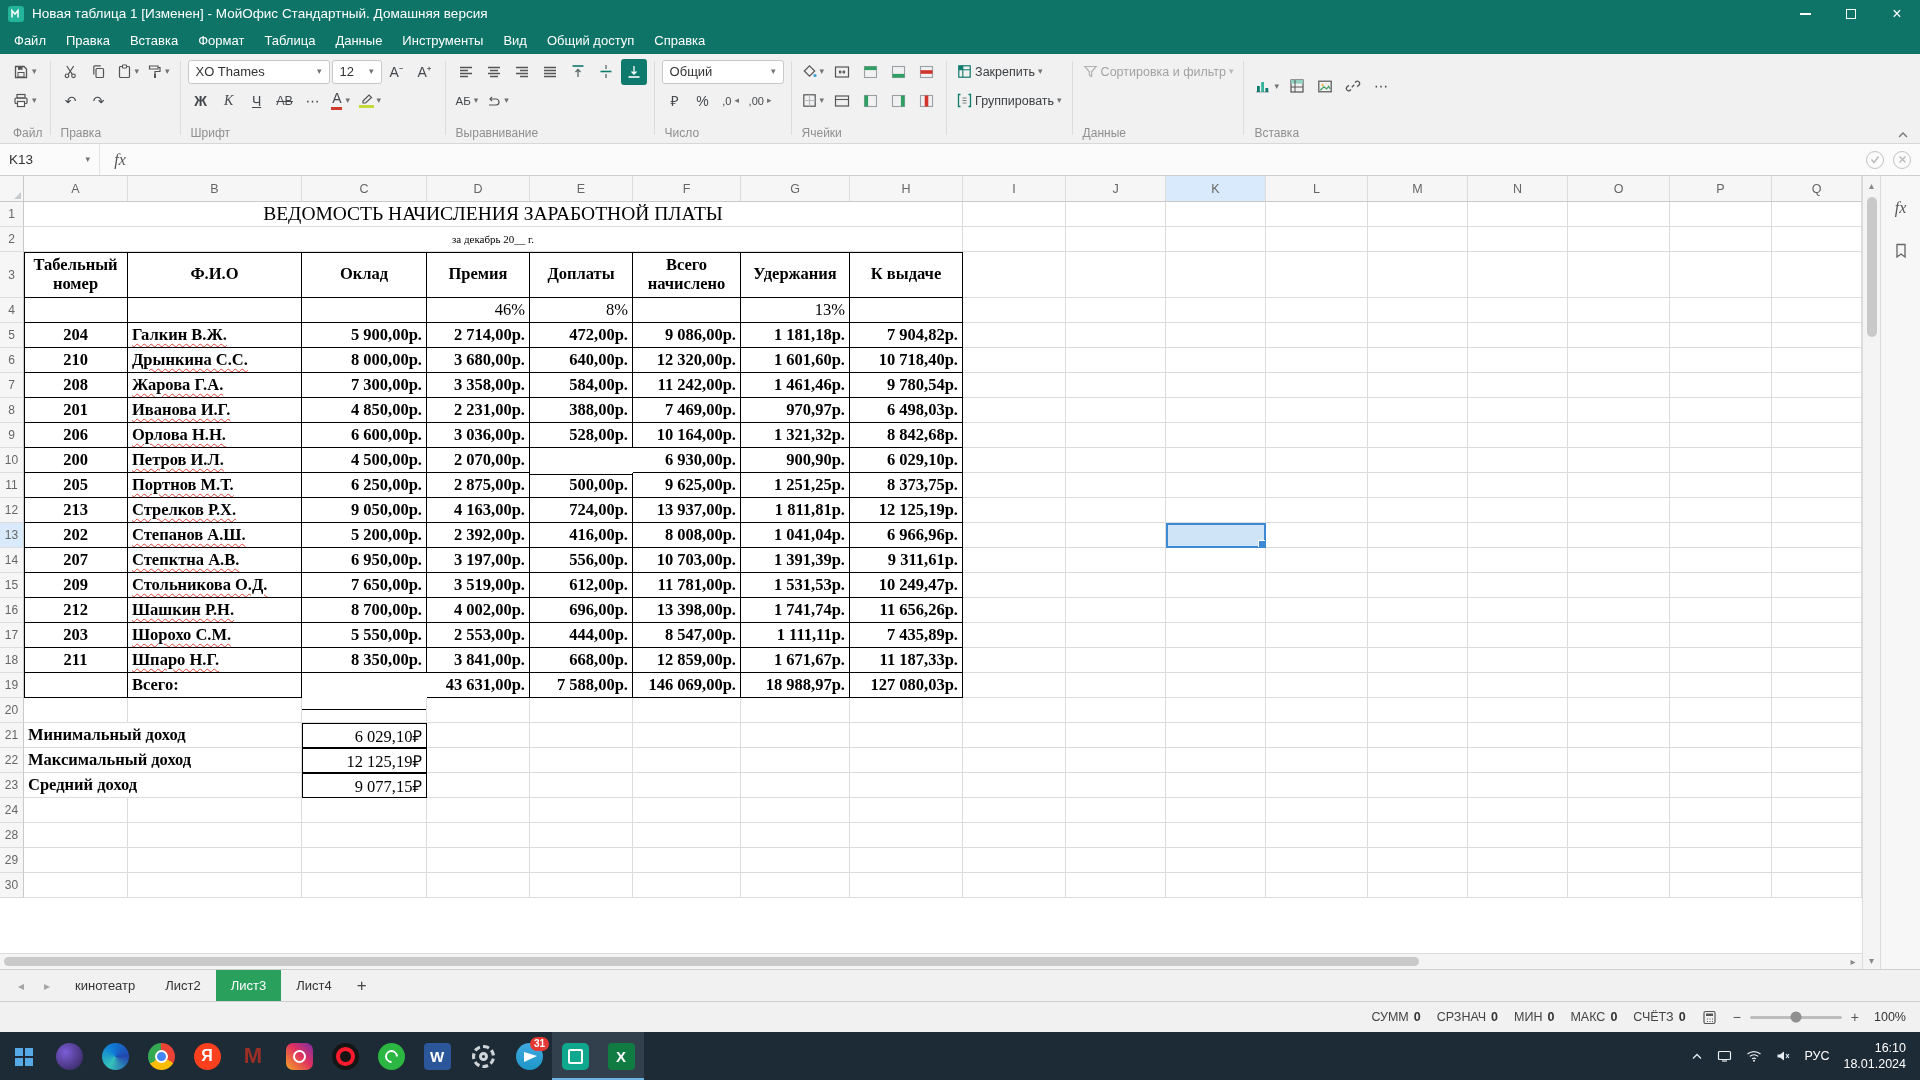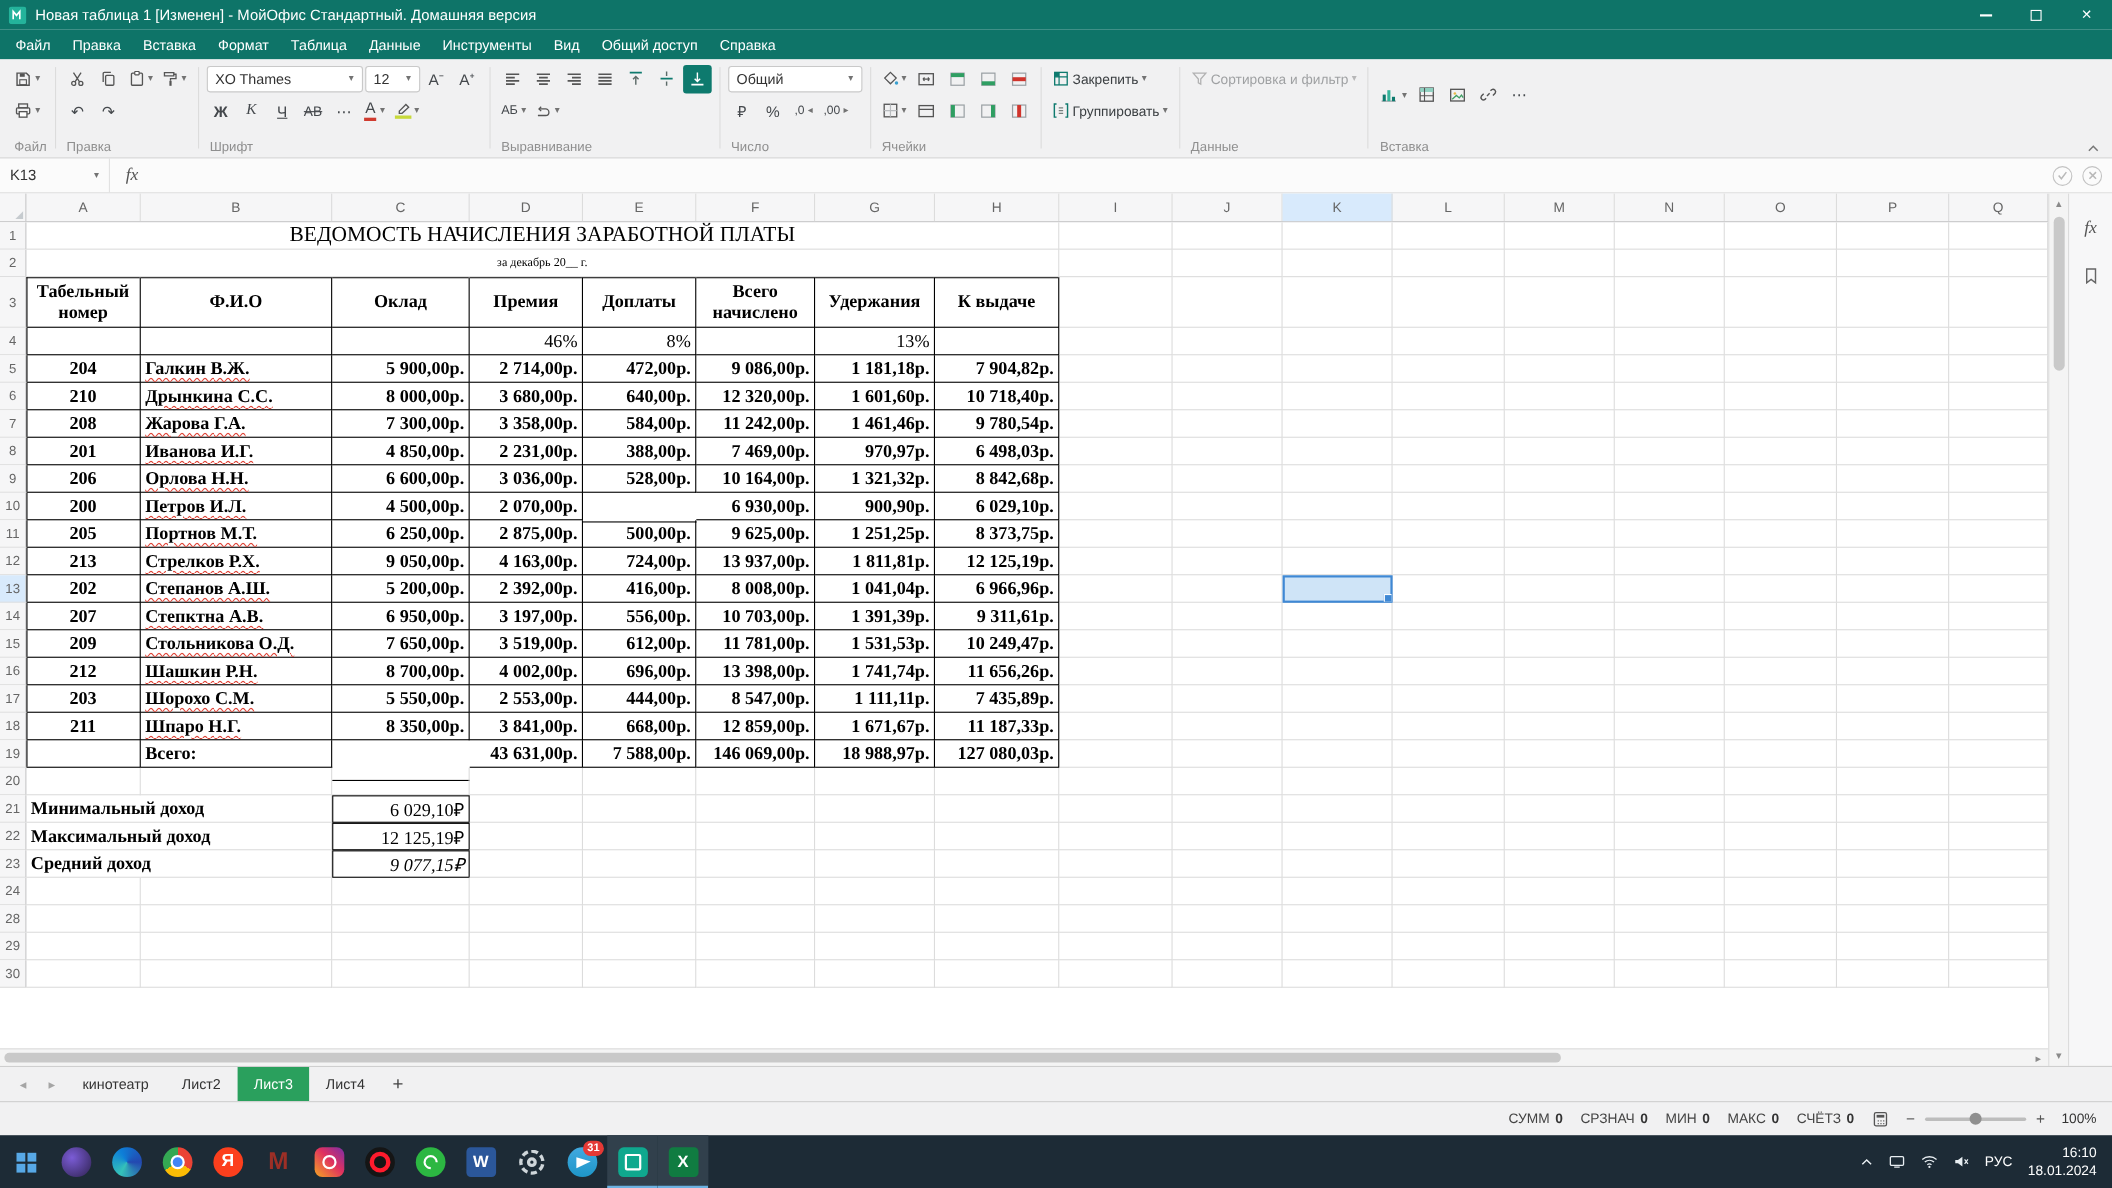--- a/index.html
+++ b/index.html
@@ -1013,21 +1013,21 @@
             <div class="c" style="width: 102px;"></div>
             <div class="c" style="width: 100px;"></div>
             <div class="c" style="width: 100px;"></div>
             <div class="c" style="width: 102px;"></div>
             <div class="c" style="width: 102px;"></div>
             <div class="c" style="width: 90px; flex: 1 1 90px;"></div>
           </div>
           <div class="grow" style="height: 25px;">
             <div class="gut">23</div>
             <div class="c b lab" style="width: 278px;">Средний доход</div>
-            <div class="c right boxed" style="width: 125px; font-style: italic;">9 077,15₽</div>
+            <div class="c right boxed" style="width: 125px;">9 077,15₽</div>
             <div class="c" style="width: 103px;"></div>
             <div class="c" style="width: 103px;"></div>
             <div class="c" style="width: 108px;"></div>
             <div class="c" style="width: 109px;"></div>
             <div class="c" style="width: 113px;"></div>
             <div class="c" style="width: 103px;"></div>
             <div class="c" style="width: 100px;"></div>
             <div class="c" style="width: 100px;"></div>
             <div class="c" style="width: 102px;"></div>
             <div class="c" style="width: 100px;"></div>

